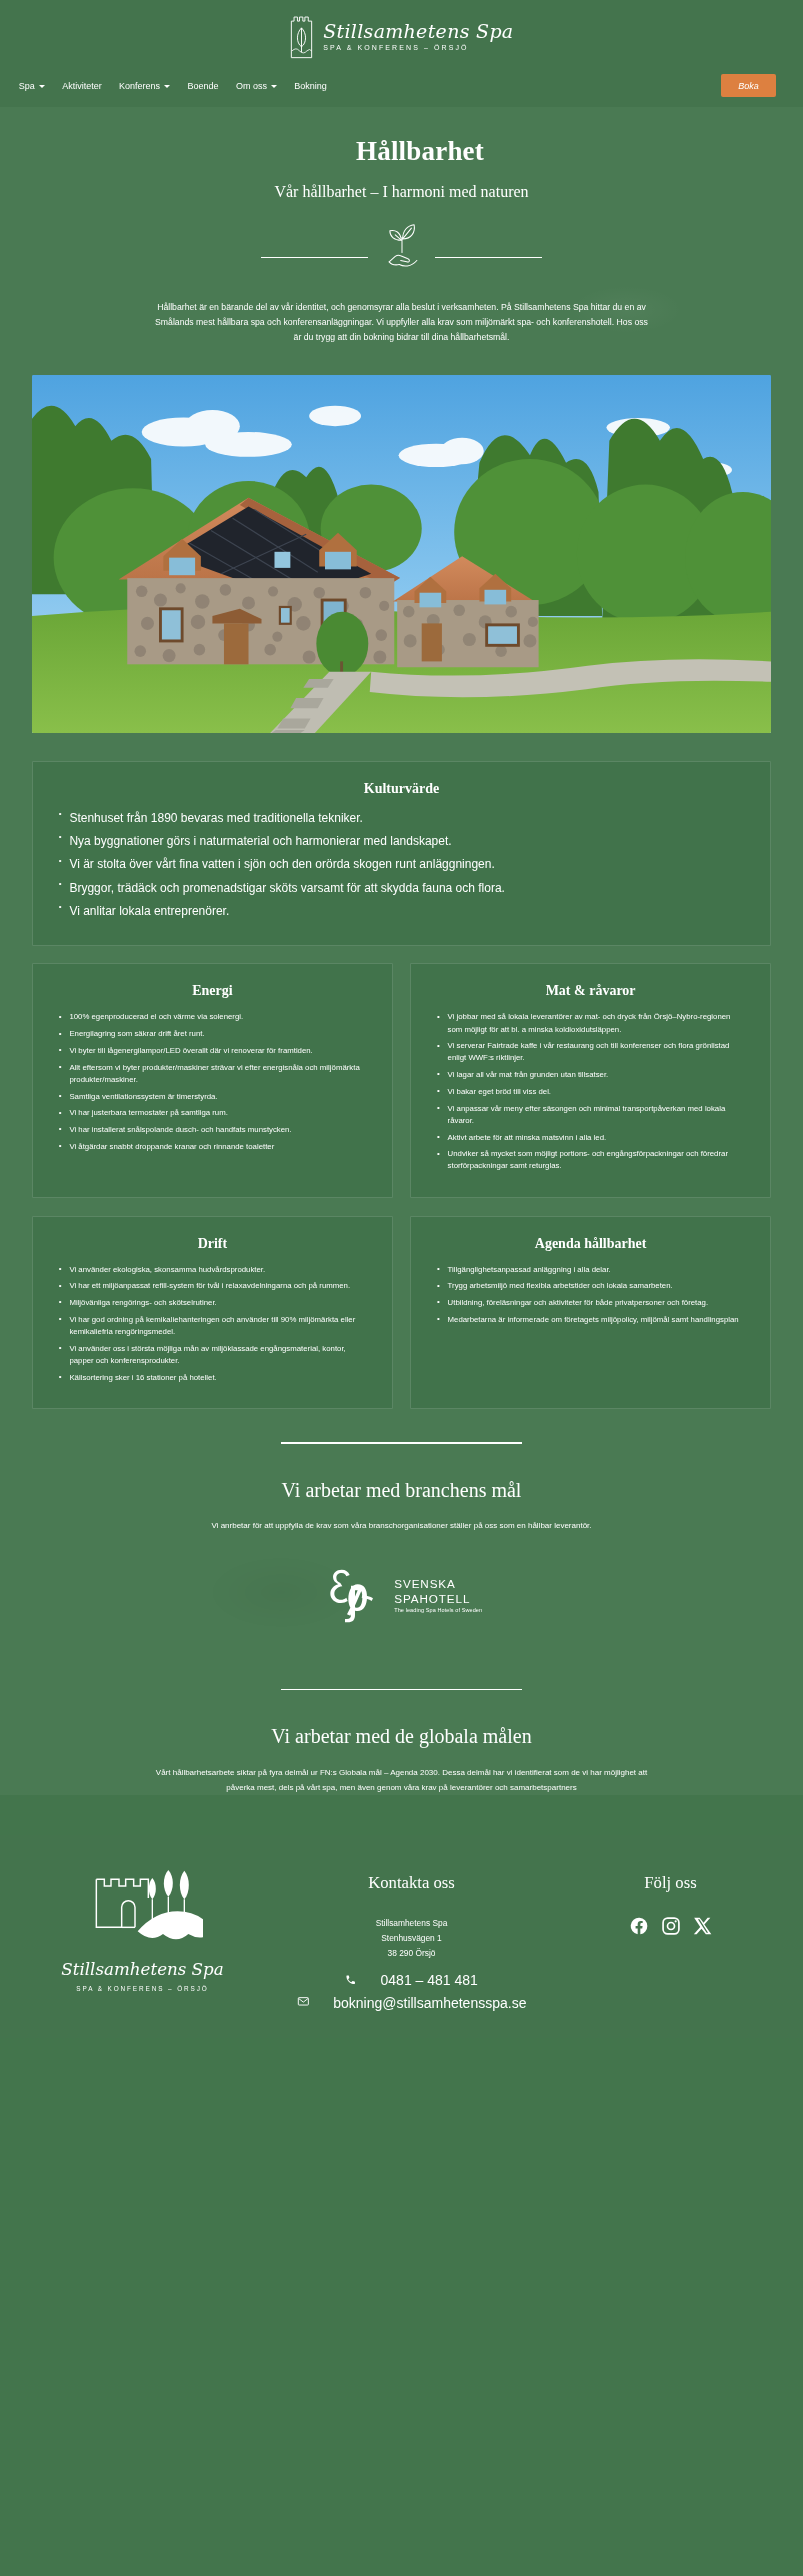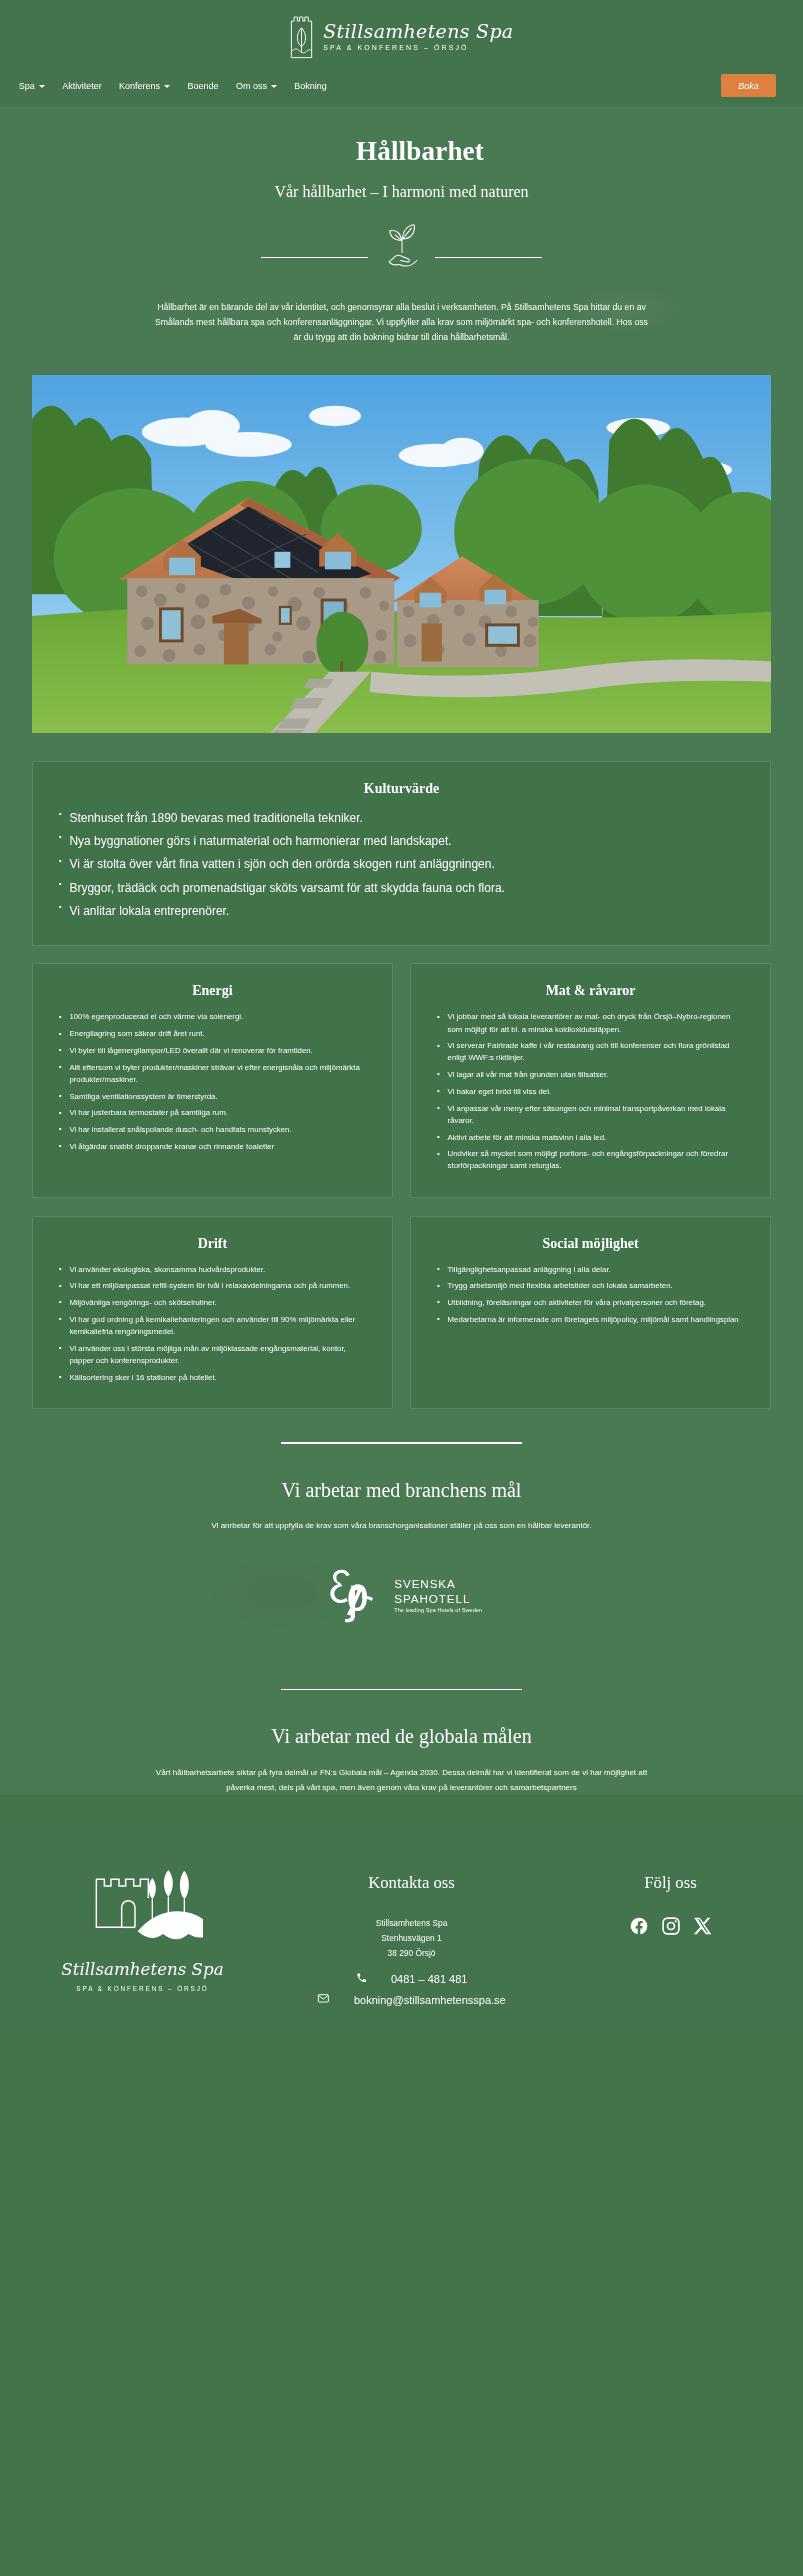--- a/index.html
+++ b/index.html
@@ -123,21 +123,21 @@
   .f-brand{width:221px;flex:none;display:flex;flex-direction:column;align-items:center;}
   .f-brand .f-script{
     font-family:"DejaVu Serif", serif;font-style:italic;font-size:16.7px;margin-top:6.7px;
   }
   .f-brand .f-sub{font-size:6.4px;letter-spacing:1.9px;margin-top:5.4px;}
   .f-contact{flex:1;text-align:center;padding-top:2.7px;}
   .f-contact h4,.f-follow h4{
     font-family:"Liberation Serif", serif;font-weight:400;font-size:16.7px;margin-bottom:23px;
   }
   .f-addr{font-size:8.4px;line-height:1.75;}
-  .f-line{display:flex;align-items:center;justify-content:center;gap:24px;margin-top:12px;font-size:11px;}
+  .f-line{display:flex;align-items:center;justify-content:center;gap:24px;margin-top:12px;font-size:14px;}
   .f-line.mail{margin-top:6.7px;}
   .f-follow{width:201px;flex:none;text-align:center;padding-top:2.7px;}
   .socials{display:flex;justify-content:center;gap:12px;}
   .socials a{display:inline-flex;}
 </style>
 </head>
 <body>
 
 <header>
 
@@ -408,25 +408,25 @@
         <ul>
           <li>Vi använder ekologiska, skonsamma hudvårdsprodukter.</li>
           <li>Vi har ett miljöanpassat refill-system för tvål i relaxavdelningarna och på rummen.</li>
           <li>Miljövänliga rengörings- och skötselrutiner.</li>
           <li>Vi har god ordning på kemikaliehanteringen och använder till 90% miljömärkta eller kemikaliefria rengöringsmedel.</li>
           <li>Vi använder oss i största möjliga mån av miljöklassade engångsmaterial, kontor, papper och konferensprodukter.</li>
           <li>Källsortering sker i 16 stationer på hotellet.</li>
         </ul>
       </div>
       <div class="card">
-        <h3>Social möjlighet</h3>
+        <h3>Agenda hållbarhet</h3>
         <ul>
           <li>Tillgänglighetsanpassad anläggning i alla delar.</li>
           <li>Trygg arbetsmiljö med flexibla arbetstider och lokala samarbeten.</li>
-          <li>Utbildning, föreläsningar och aktiviteter för våra privatpersoner och företag.</li>
+          <li>Utbildning, föreläsningar och aktiviteter för både privatpersoner och företag.</li>
           <li>Medarbetarna är informerade om företagets miljöpolicy, miljömål samt handlingsplan</li>
         </ul>
       </div>
     </div>
   </section>
 
   <section class="goal-section">
     <div class="rule"></div>
     <h2>Vi arbetar med branchens mål</h2>
     <p>Vi anrbetar för att uppfylla de krav som våra branschorganisationer ställer på oss som en hållbar leverantör.</p>

